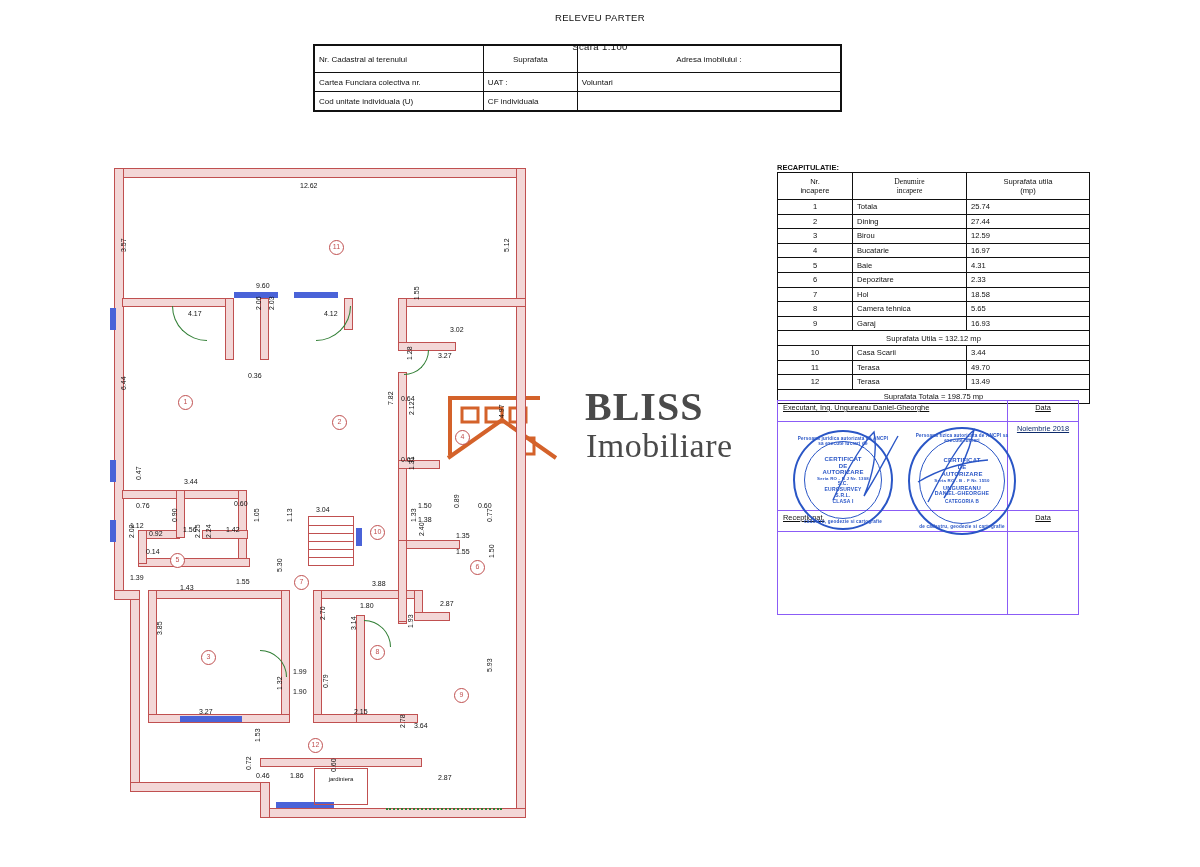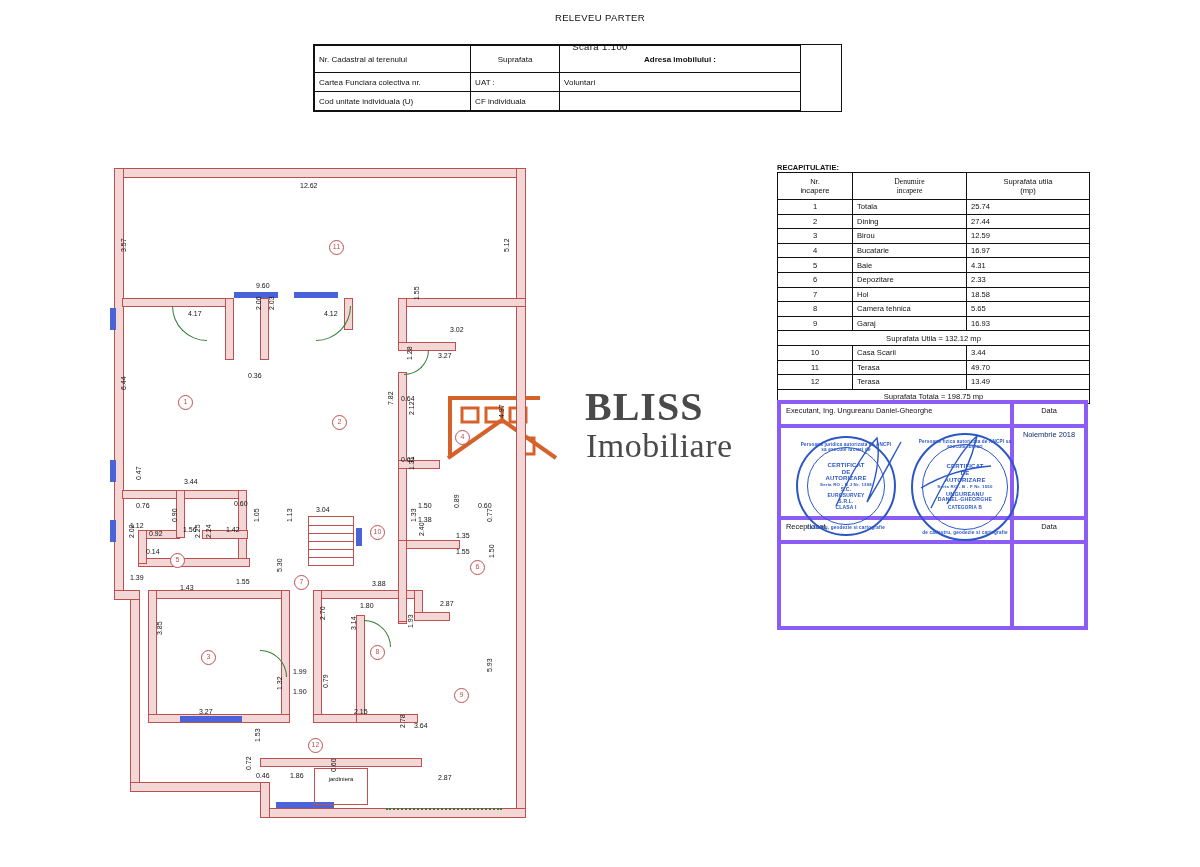--- a/index.html
+++ b/index.html
@@ -14,42 +14,42 @@
   .abs{position:absolute;}
 
   
   #title-block{left:0;right:0;top:12px;text-align:center;}
   #title-block .l1{font-size:9.5px;letter-spacing:.4px;}
   #title-block .l2{font-size:9.5px;letter-spacing:.4px;margin-top:18px;}
 
   
   #top-table{left:313px;top:44px;width:527px;border:1px solid #111;
              border-collapse:collapse;font-size:8px;}
-  #top-table table{border-collapse:collapse;width:487px;}
+  #top-table table{border-collapse:collapse;width:527px;}
   #top-table td{border:1px solid #111;padding:2px 4px;height:14px;
                 vertical-align:middle;font-size:8px;}
   .t-center{text-align:center;}
 
   
   #recap-label{left:777px;top:163px;font-size:7.5px;font-weight:bold;}
   #recap-table{left:777px;top:172px;}
   #recap-table table{border-collapse:collapse;}
   #recap-table td{border:1px solid #111;font-size:7.6px;padding:1px 4px;
                   height:11.6px;vertical-align:middle;}
   #recap-table td.h{text-align:center;font-weight:normal;height:auto;padding:4px 3px;}
   .col-nr{width:66px;text-align:center;}
   .col-den{width:107px;font-family:Liberation Serif, serif;}
   .col-sup{width:116px;}
   .span-row{text-align:center;}
 
   
   #sig-block{left:777px;top:400px;}
   #sig-block table{border-collapse:collapse;}
-  #sig-block td{border:4px solid #8b5cf6;font-size:7.4px;padding:2px 5px;
-                vertical-align:top;}
+  #sig-block td{border:1px solid #8b5cf6;font-size:7.4px;padding:2px 5px;
+                vertical-align:top;text-decoration:underline;}
   .sig-left{width:219px;height:16px;}
   .sig-right{width:60px;text-align:center;}
   .sig-tall{height:84px;}
   .sig-tall2{height:78px;}
   .date-cell{text-align:center;font-size:7.4px;color:#0d2b6b;vertical-align:middle;}
 
   
   .stamp{position:absolute;border:2px solid #2a56c6;border-radius:50%;
          color:#2a56c6;font-size:6px;text-align:center;line-height:1.15;
          font-weight:bold;letter-spacing:.2px;}
@@ -96,21 +96,21 @@
     <div class="l1">RELEVEU PARTER</div>
     <div class="l2">Scara  1:100</div>
   </div>
 
   <div class="abs" id="top-table">
     <table>
       <tbody>
           <tr>
         <td style="width:168px;height:22px;">Nr. Cadastral al terenului</td>
         <td style="width:88px;" class="t-center">Suprafata</td>
-        <td style="width:269px;font-weight:bold;" class="t-center">Adresa imobilului :</td>
+        <td style="width:269px;" class="t-center">Adresa imobilului :</td>
       </tr>
       <tr>
         <td>Cartea Funciara colectiva nr.</td>
         <td>UAT :</td>
         <td>Voluntari</td>
       </tr>
       <tr>
         <td>Cod unitate individuala (U)</td>
         <td>CF individuala</td>
         <td></td>

